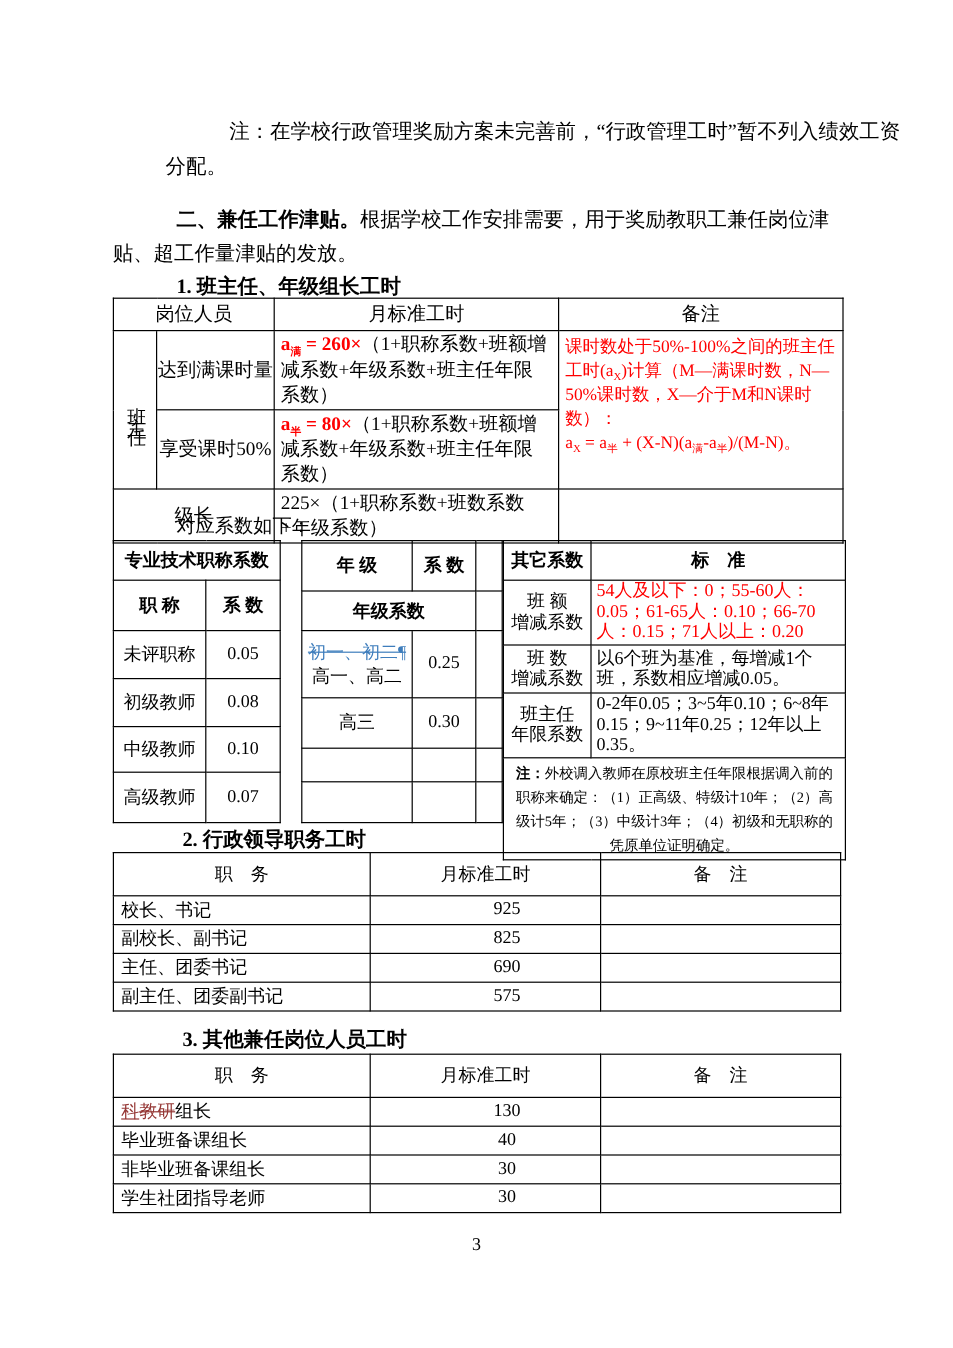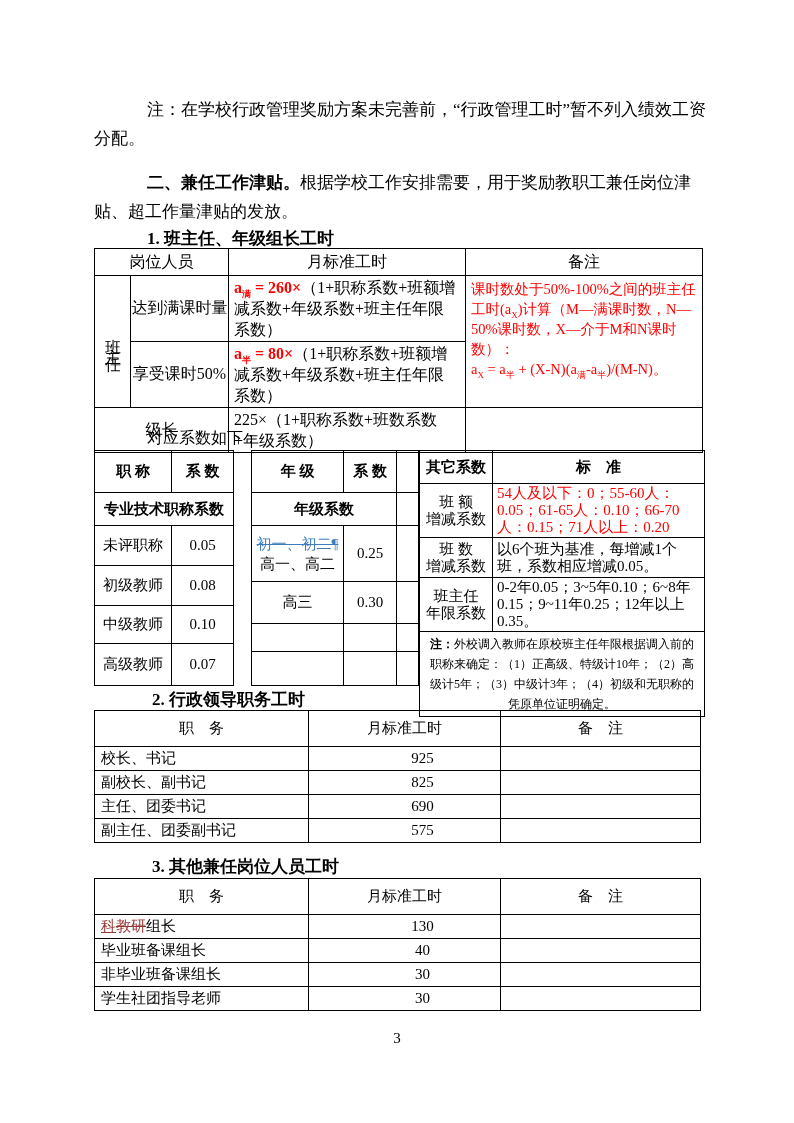--- a/index.html
+++ b/index.html
@@ -54,21 +54,21 @@
   .duty-table .label { text-align:left; padding-left:6px; }
   .duty-table .num { text-align:center; }
 
   .page-number { position:absolute; top:1030px; left:0; width:794px; text-align:center; font-size:15px; }
 </style>
 </head>
 <body>
 
 <div class="page">
 
-  <div class="para indent" style="top:95px;">
+  <div class="para indent" style="top:95px;margin-left:44px;">
     <span>注：在学校行政管理奖励方案未完善前，“行政管理工时”暂不列入绩效工资分配。</span>
   </div>
   <div class="para indent" style="top:168px;">
     <span class="bold">二、兼任工作津贴。</span><span>根据学校工作安排需要，用于奖励教职工兼任岗位津贴、超工作量津贴的发放。</span>
   </div>
 
   <div class="sec-heading" style="top:227px; left:147px;">1. 班主任、年级组长工时</div>
 
   <table id="table1">
     <colgroup>
@@ -104,27 +104,27 @@
   <div class="plain-line" style="top:428px; left:147px;">对应系数如下：</div>
 
   <div id="coeff-row">
 
     <table id="tableA">
       <colgroup>
           <col style="width:77px">
           <col style="width:62px">
         </colgroup>
       <tbody>
-          <tr style="height:42px;">
+          <tr style="height:33px;">
+            <th colspan="2">专业技术职称系数</th>
+          </tr>
+      <tr style="height:42px;">
         <th>职 称</th>
         <th>系 数</th>
       </tr>
-      <tr style="height:33px;">
-            <th colspan="2">专业技术职称系数</th>
-          </tr>
       <tr style="height:40px;">
             <td>未评职称</td>
             <td>0.05</td>
           </tr>
       <tr style="height:40px;">
             <td>初级教师</td>
             <td>0.08</td>
           </tr>
       <tr style="height:38px;">
             <td>中级教师</td>

